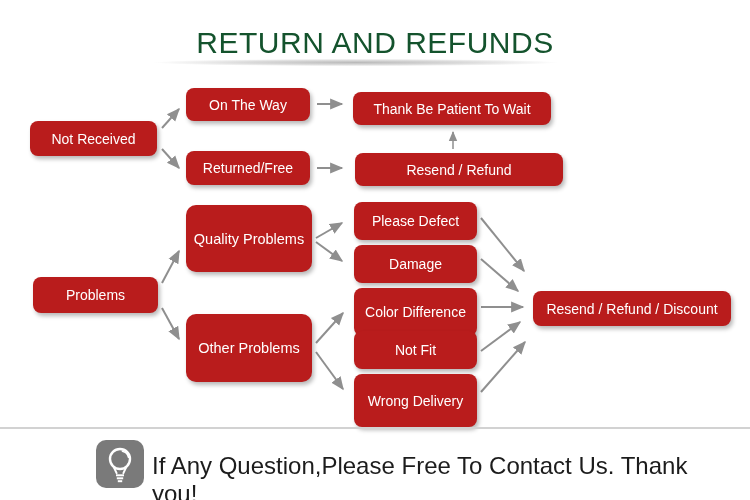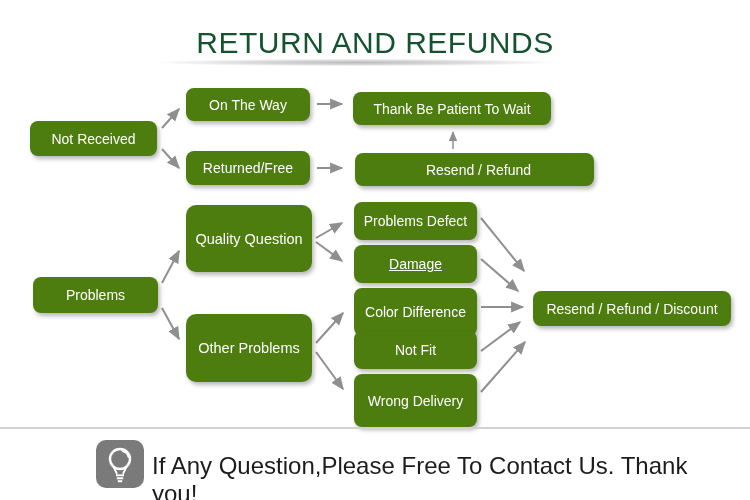--- a/index.html
+++ b/index.html
@@ -11,21 +11,21 @@
     position:absolute;left:0;top:26px;width:750px;text-align:center;
     font-size:30px;font-weight:400;letter-spacing:.5px;color:#14532d;
   }
   .title-underline{
     position:absolute;left:153px;top:59px;width:406px;height:7px;
     background:radial-gradient(ellipse 50% 55% at 50% 50%,
       rgba(130,130,130,.55) 0%,rgba(160,160,160,.38) 55%,rgba(200,200,200,0) 100%);
     border-radius:50%;
   }
   .node{
-    position:absolute;background:#4d7c0f;color:#ffffff;
+    position:absolute;background:#b91c1c;color:#ffffff;
     display:flex;align-items:center;justify-content:center;
     font-size:14px;border-radius:8px;text-align:center;
     box-shadow:2px 3px 4px rgba(0,0,0,.28);
   }
   .node.big{border-radius:10px;font-size:14.5px;}
   .arrows{position:absolute;left:0;top:0;width:750px;height:500px;pointer-events:none;}
   .footer-divider{
     position:absolute;left:0;top:427px;width:750px;height:2px;background:#d2d2d2;
   }
   .footer-icon{
@@ -67,28 +67,28 @@
     <line x1="481" y1="307" x2="523" y2="307" marker-end="url(#ah)"></line>
     <line x1="481" y1="351" x2="520" y2="322" marker-end="url(#ah)"></line>
     <line x1="481" y1="392" x2="525" y2="342" marker-end="url(#ah)"></line>
   </g>
 </svg>
 
 <div class="node" style="left:30px;top:121px;width:127px;height:35px;">Not Received</div>
 <div class="node" style="left:186px;top:88px;width:124px;height:33px;">On The Way</div>
 <div class="node" style="left:186px;top:151px;width:124px;height:34px;">Returned/Free</div>
 <div class="node" style="left:353px;top:92px;width:198px;height:33px;">Thank Be Patient To Wait</div>
-<div class="node" style="left:355px;top:153px;width:231px;height:33px;padding-left:8px;">Resend / Refund</div>
+<div class="node" style="left:355px;top:153px;width:208px;height:33px;">Resend / Refund</div>
 
 <div class="node" style="left:33px;top:277px;width:125px;height:36px;">Problems</div>
-<div class="node big" style="left:186px;top:205px;width:126px;height:67px;">Quality Question</div>
+<div class="node big" style="left:186px;top:205px;width:126px;height:67px;">Quality Problems</div>
 <div class="node big" style="left:186px;top:314px;width:126px;height:68px;">Other Problems</div>
 
-<div class="node" style="left:354px;top:202px;width:123px;height:38px;">Problems Defect</div>
-<div class="node" style="left:354px;top:245px;width:123px;height:38px;text-decoration:underline;">Damage</div>
+<div class="node" style="left:354px;top:202px;width:123px;height:38px;">Please Defect</div>
+<div class="node" style="left:354px;top:245px;width:123px;height:38px;">Damage</div>
 <div class="node" style="left:354px;top:288px;width:123px;height:48px;">Color Difference</div>
 <div class="node" style="left:354px;top:331px;width:123px;height:38px;">Not Fit</div>
 <div class="node" style="left:354px;top:374px;width:123px;height:53px;">Wrong Delivery</div>
 
 <div class="node" style="left:533px;top:291px;width:198px;height:35px;">Resend / Refund / Discount</div>
 
 <div class="footer-divider"></div>
 
 <div class="footer-icon">
   <svg width="48" height="48" viewBox="0 0 48 48" xmlns="http://www.w3.org/2000/svg">

